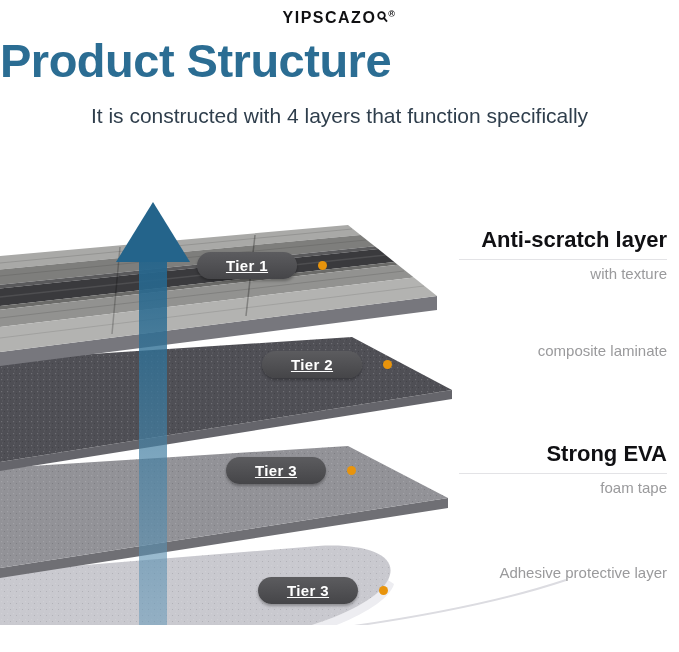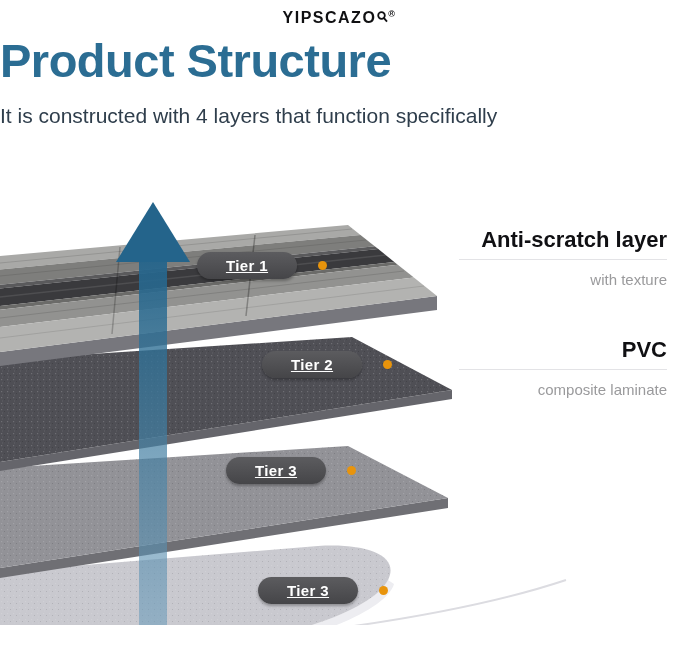--- a/index.html
+++ b/index.html
@@ -12,21 +12,21 @@
     position:absolute;top:9px;left:0;right:0;text-align:center;
     font-weight:bold;font-size:16px;letter-spacing:1.5px;color:#101012;
   }
   .logo .mag{display:inline-block;vertical-align:baseline;margin-left:1px;}
   .logo .reg{font-size:9px;vertical-align:super;font-weight:bold;}
   .title{
     position:absolute;top:34px;left:0;right:0;margin:0;
     font-size:47px;font-weight:800;letter-spacing:-0.5px;color:#2b6d93;line-height:1.15;
   }
   .subtitle{
-    position:absolute;top:104px;left:0;right:0;
+    position:absolute;top:104px;left:0;right:0;text-align:center;
     font-size:21px;color:#2f3e4c;
   }
   
   .diagram{position:absolute;left:0;top:0;width:679px;height:652px;}
   
   .pill{
     position:absolute;width:100px;height:27px;border-radius:14px;
     background:linear-gradient(#5c5c5f,#454548);
     color:#ffffff;font-weight:bold;font-size:15px;letter-spacing:.4px;
     display:flex;align-items:center;justify-content:center;
@@ -45,21 +45,21 @@
   
   .label-block{position:absolute;right:12px;width:208px;text-align:right;}
   #lb1{top:227px}
   #lb2{top:337px}
   #lb3{top:441px}
   #lb4{top:559px}
   .label-title{
     font-size:22px;font-weight:bold;color:#101013;
     padding-bottom:6px;border-bottom:1px solid #e3e3e6;
   }
-  .label-sub{margin-top:11px;font-size:15px;color:#9a9a9c;}
+  .label-sub{margin-top:5px;font-size:15px;color:#9a9a9c;}
 </style>
 </head>
 <body>
 
 <div class="stage">
 
   <svg class="diagram" viewBox="0 0 679 652" aria-hidden="true">
     <defs>
       <pattern id="speck" width="6" height="6" patternUnits="userSpaceOnUse">
         <rect x="1" y="1" width="1.2" height="1.2" fill="#ffffff" opacity="0.5"></rect>
@@ -134,21 +134,23 @@
   <div class="dot" id="dot1"></div>
   <div class="dot" id="dot2"></div>
   <div class="dot" id="dot3"></div>
   <div class="dot" id="dot4"></div>
 
   <div class="label-block" id="lb1">
     <div class="label-title">Anti-scratch layer</div>
     <div class="label-sub">with texture</div>
   </div>
   <div class="label-block" id="lb2">
-    <div class="label-title">PVC</div>
     <div class="label-sub">composite laminate</div>
   </div>
   <div class="label-block" id="lb3">
+    <div class="label-title">Strong EVA</div>
+    <div class="label-sub">foam tape</div>
   </div>
   <div class="label-block" id="lb4">
+    <div class="label-sub">Adhesive protective layer</div>
   </div>
 
 </div>
 
 </body></html>

